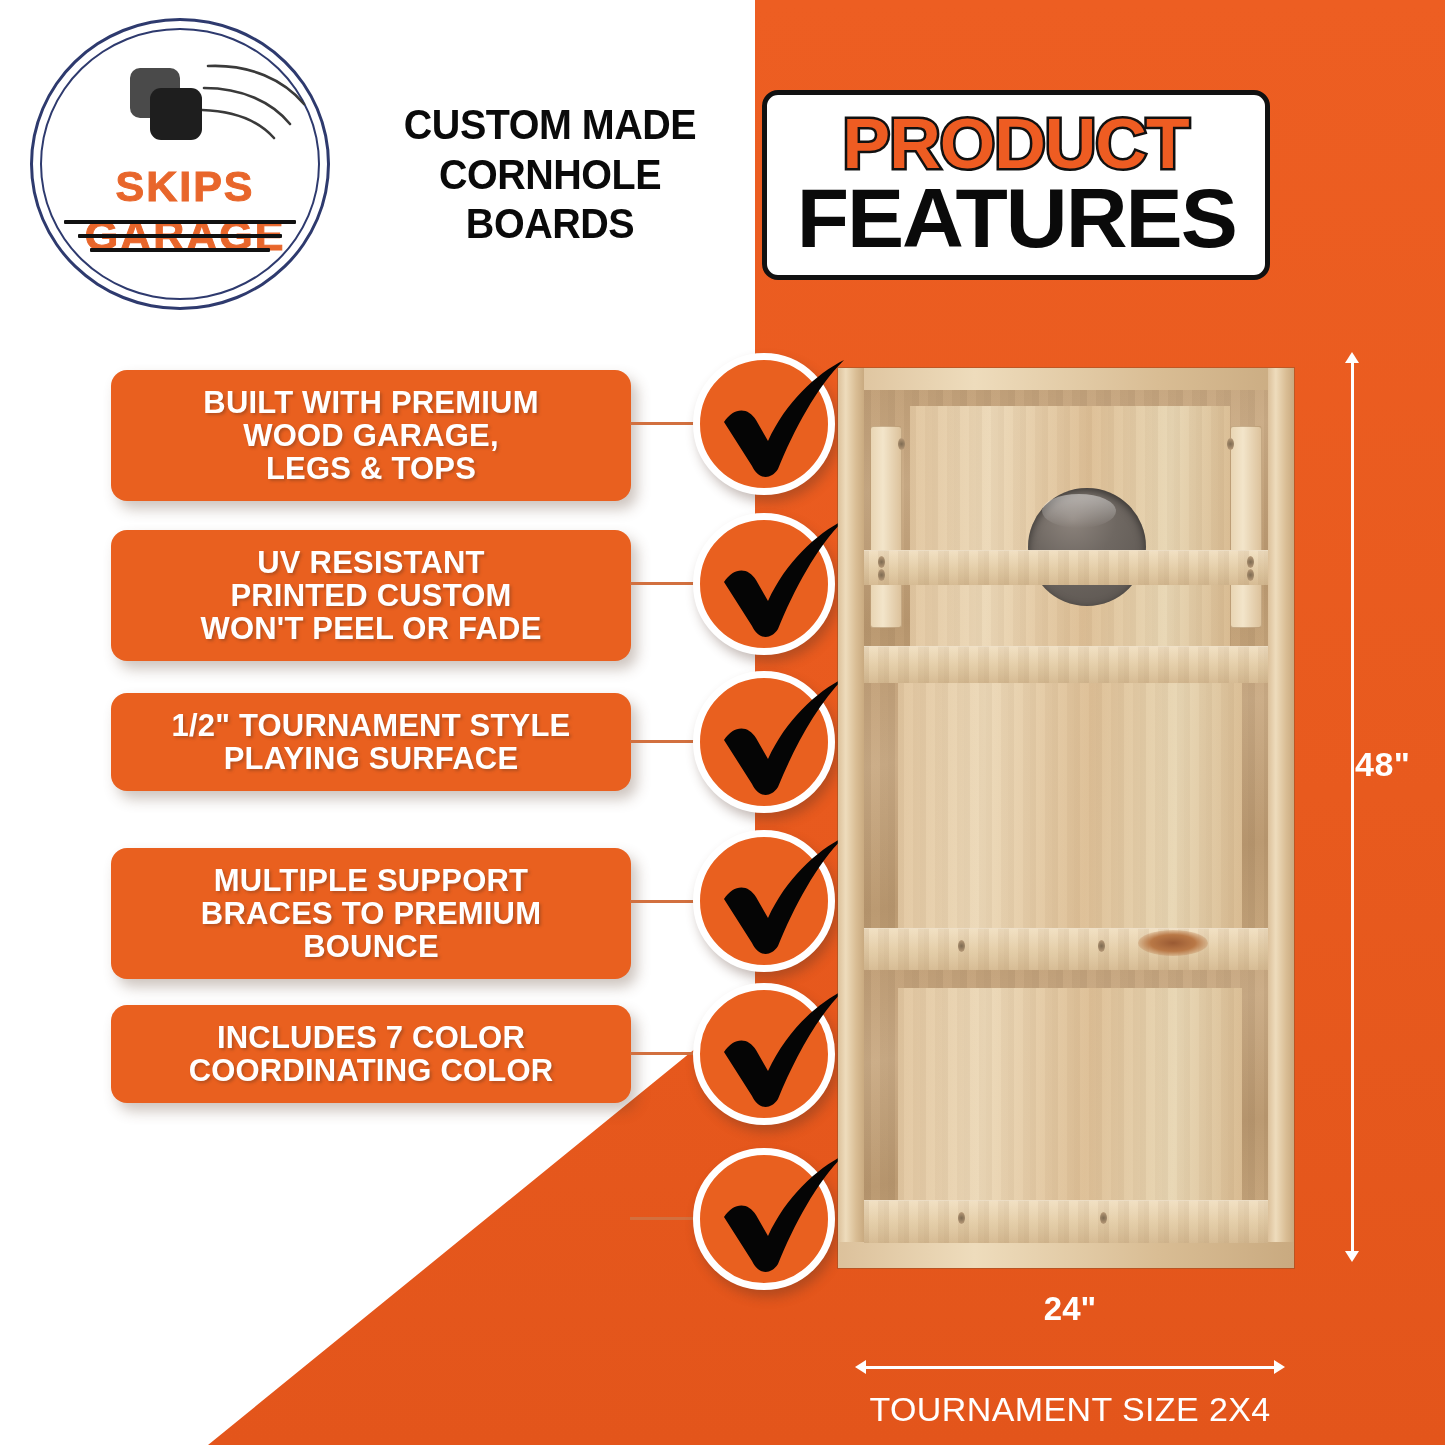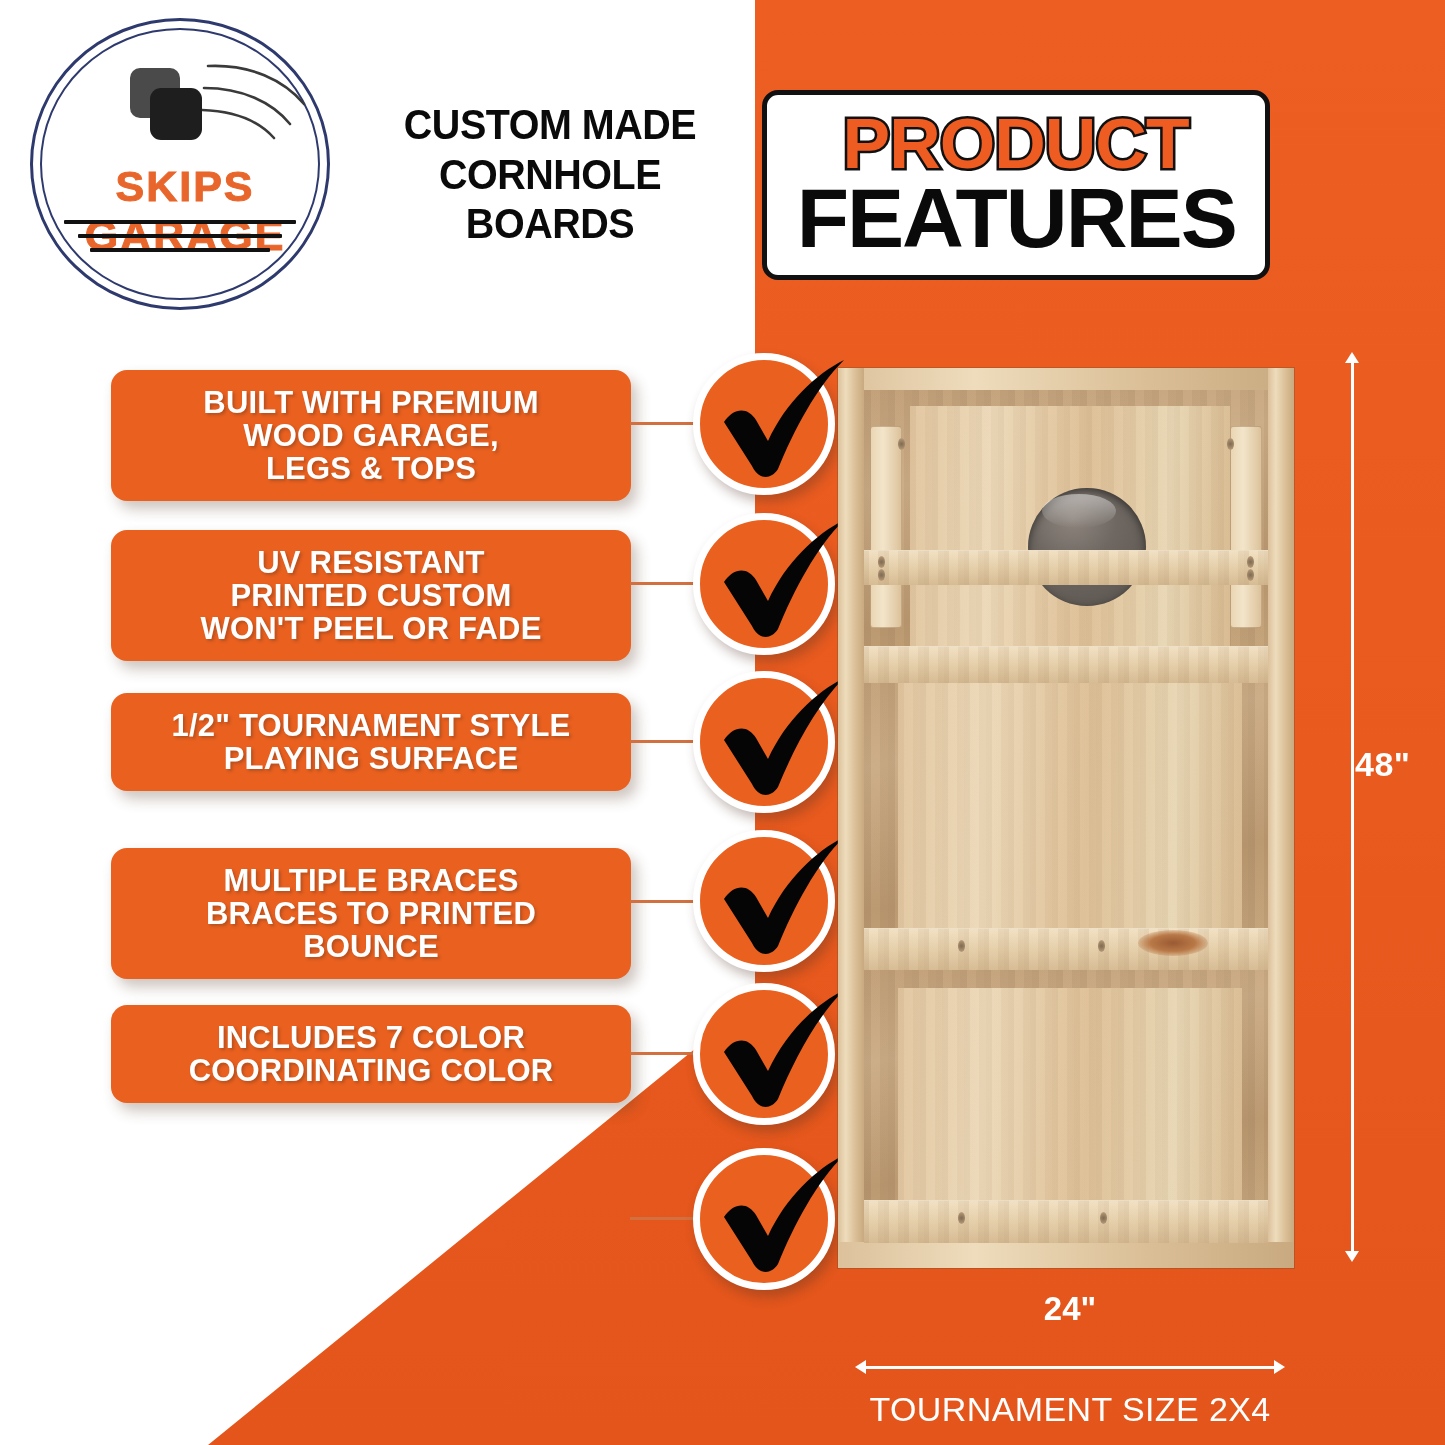--- a/index.html
+++ b/index.html
@@ -215,22 +215,22 @@
       <div class="check-circle" style="top:-12px">
         <svg viewBox="0 0 168 168">
           <path d="M30 84 C40 69 54 69 62 82 L74 103 C92 64 122 36 150 22 C122 50 100 92 84 131 C76 143 64 141 58 128 Z" fill="#050505"></path>
         </svg>
       </div>
     </div>
 
     <div class="feature-row" style="top:838px">
       <div class="pill" style="min-height:104px">
         <div>
-          <div>MULTIPLE BRACES</div>
-          <div>BRACES TO PRINTED</div>
+          <div>MULTIPLE SUPPORT</div>
+          <div>BRACES TO PREMIUM</div>
           <div>BOUNCE</div>
         </div>
       </div>
       <div class="connector" style="top:62px"></div>
       <div class="check-circle" style="top:-8px">
         <svg viewBox="0 0 168 168">
           <path d="M30 84 C40 69 54 69 62 82 L74 103 C92 64 122 36 150 22 C122 50 100 92 84 131 C76 143 64 141 58 128 Z" fill="#050505"></path>
         </svg>
       </div>
     </div>

